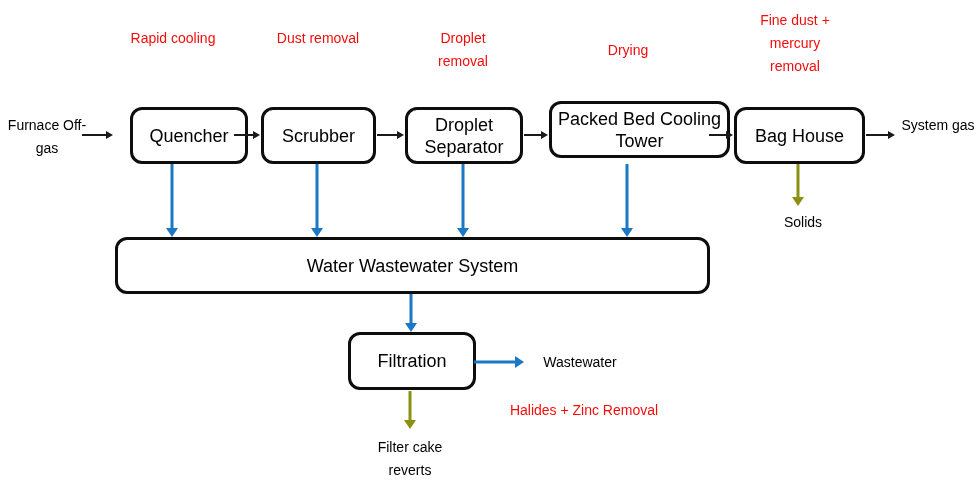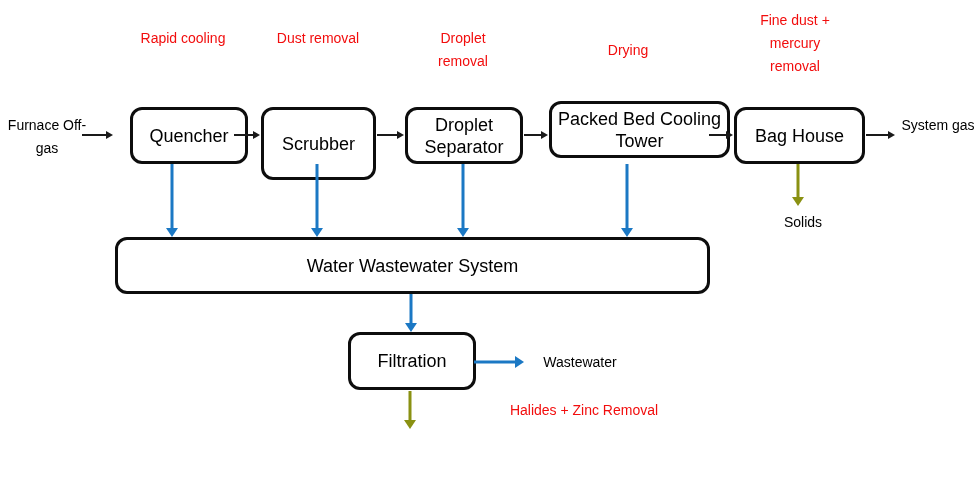--- a/index.html
+++ b/index.html
@@ -33,36 +33,37 @@
   .harrow .head{position:absolute;top:50%;transform:translateY(-50%);right:0;width:0;height:0;
     border-top:4px solid transparent;border-bottom:4px solid transparent;border-left:7px solid var(--c);}
   .harrow.big .shaft{height:3px;right:8px;}
   .harrow.big .head{border-top-width:6px;border-bottom-width:6px;border-left-width:9px;}
 </style>
 </head>
 <body style="--red: #f20d0d; --blue: #1b78c4; --olive: #8a9112; --line: #1a1a1a;">
 
 <div class="canvas">
 
-  <div class="label red" style="left:183px;top:27px;width:90px">Rapid cooling</div>
+  <div class="label red" style="left:173px;top:27px;width:90px">Rapid cooling</div>
   <div class="label red" style="left:318px;top:27px;width:90px">Dust removal</div>
   <div class="label red" style="left:463px;top:27px;width:90px">Droplet removal</div>
   <div class="label red" style="left:628px;top:39px;width:90px">Drying</div>
   <div class="label red" style="left:795px;top:9px;width:100px">Fine dust + mercury removal</div>
 
   <div class="label" style="left:47px;top:114px;width:84px">Furnace Off-gas</div>
   <div class="label" style="left:938px;top:114px;width:84px">System gas</div>
   <div class="label" style="left:803px;top:211px;width:90px">Solids</div>
   <div class="label" style="left:580px;top:351px;width:120px">Wastewater</div>
+  <div class="label" style="left:410px;top:436px;width:104px">Filter cake reverts</div>
   <div class="label red" style="left:584px;top:399px;width:150px">Halides + Zinc Removal</div>
 
   <div class="node" style="left:130px;top:107px;width:118px;height:57px">
       <span>Quencher</span>
     </div>
-  <div class="node" style="left:261px;top:107px;width:115px;height:73px">
+  <div class="node" style="left:261px;top:107px;width:115px;height:57px">
       <span>Scrubber</span>
     </div>
   <div class="node" style="left:405px;top:107px;width:118px;height:57px">
       <span>Droplet Separator</span>
     </div>
   <div class="node" style="left:549px;top:101px;width:181px;height:57px">
       <span>Packed Bed Cooling Tower</span>
     </div>
   <div class="node" style="left:734px;top:107px;width:131px;height:57px">
       <span>Bag House</span>

